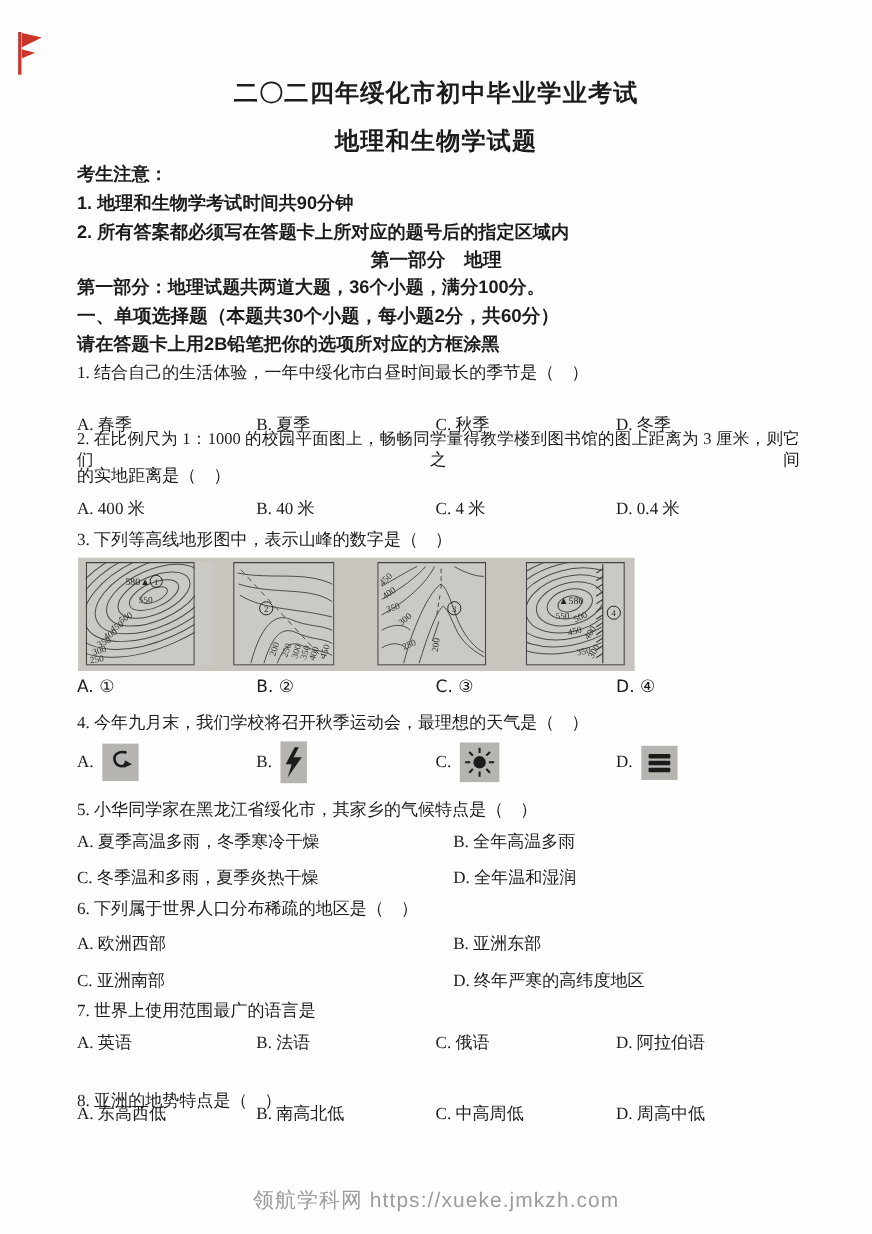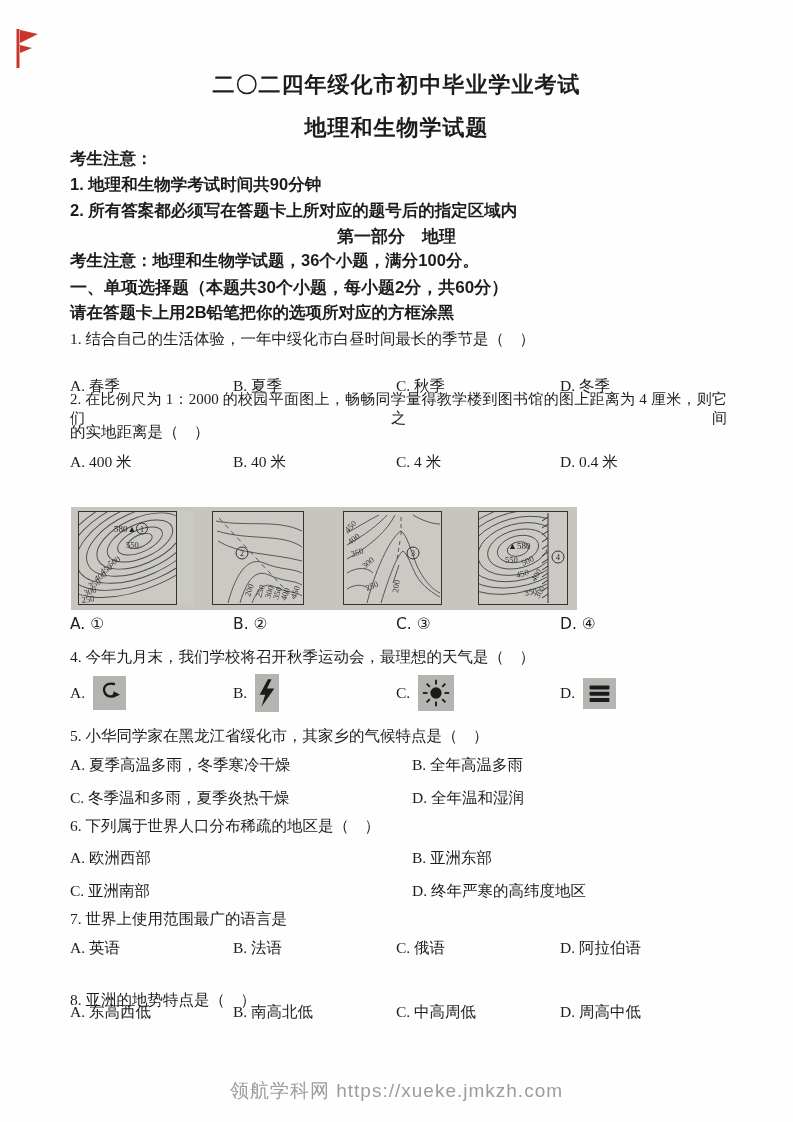--- a/index.html
+++ b/index.html
@@ -40,41 +40,42 @@
   </svg>
 
   <div class="abs ctr hei title" style="top:70px;">二〇二四年绥化市初中毕业学业考试</div>
   <div class="abs ctr hei title" style="top:113px;">地理和生物学试题</div>
 
   <div class="abs hei body-bold" style="top:148px;">考生注意：</div>
   <div class="abs hei body-bold" style="top:174px;">1. 地理和生物学考试时间共90分钟</div>
   <div class="abs hei body-bold" style="top:200px;">2. 所有答案都必须写在答题卡上所对应的题号后的指定区域内</div>
 
   <div class="abs ctr hei" style="top:225px;font-size:17px;">第一部分　地理</div>
-  <div class="abs hei body-bold" style="top:250px;">考生注意：地理和生物学试题，36个小题，满分100分。</div>
+  <div class="abs hei body-bold" style="top:250px;">第一部分：地理试题共两道大题，36个小题，满分100分。</div>
   <div class="abs hei" style="top:276px;left:70px;font-size:17px;">一、单项选择题（本题共30个小题，每小题2分，共60分）</div>
   <div class="abs hei body-bold" style="top:302px;">请在答题卡上用2B铅笔把你的选项所对应的方框涂黑</div>
 
   <div class="abs stem" style="top:329px;">1. 结合自己的生活体验，一年中绥化市白昼时间最长的季节是（　）</div>
   <div class="abs row" style="top:376px;">
     <span class="c0">A. 春季</span>
     <span class="c1">B. 夏季</span>
     <span class="c2">C. 秋季</span>
     <span class="c3">D. 冬季</span>
   </div>
 
-  <div class="abs stem-just" style="top:390px;">2. 在比例尺为 1：2000 的校园平面图上，畅畅同学量得教学楼到图书馆的图上距离为 4 厘米，则它们之间</div>
+  <div class="abs stem-just" style="top:390px;">2. 在比例尺为 1：1000 的校园平面图上，畅畅同学量得教学楼到图书馆的图上距离为 3 厘米，则它们之间</div>
   <div class="abs stem" style="top:422px;">的实地距离是（　）</div>
   <div class="abs row" style="top:452px;">
     <span class="c0">A. 400 米</span>
     <span class="c1">B. 40 米</span>
     <span class="c2">C. 4 米</span>
     <span class="c3">D. 0.4 米</span>
   </div>
 
+  <div class="abs stem" style="top:480px;">3. 下列等高线地形图中，表示山峰的数字是（　）</div>
 
   <div class="abs figband" style="left:71px;top:507px;width:506px;height:103px;">
 
     <div class="panel" style="left:7px;width:116px;">
       <svg width="99" height="94" viewBox="0 0 99 94">
         <g fill="none" stroke="#4a4a4a" stroke-width="0.9">
           <ellipse cx="62" cy="30" rx="13" ry="6" transform="rotate(-24 62 30)"></ellipse>
           <ellipse cx="62" cy="30" rx="24" ry="11" transform="rotate(-24 62 30)"></ellipse>
           <ellipse cx="62" cy="30" rx="35" ry="17" transform="rotate(-24 62 30)"></ellipse>
           <ellipse cx="62" cy="30" rx="46" ry="23" transform="rotate(-24 62 30)"></ellipse>

